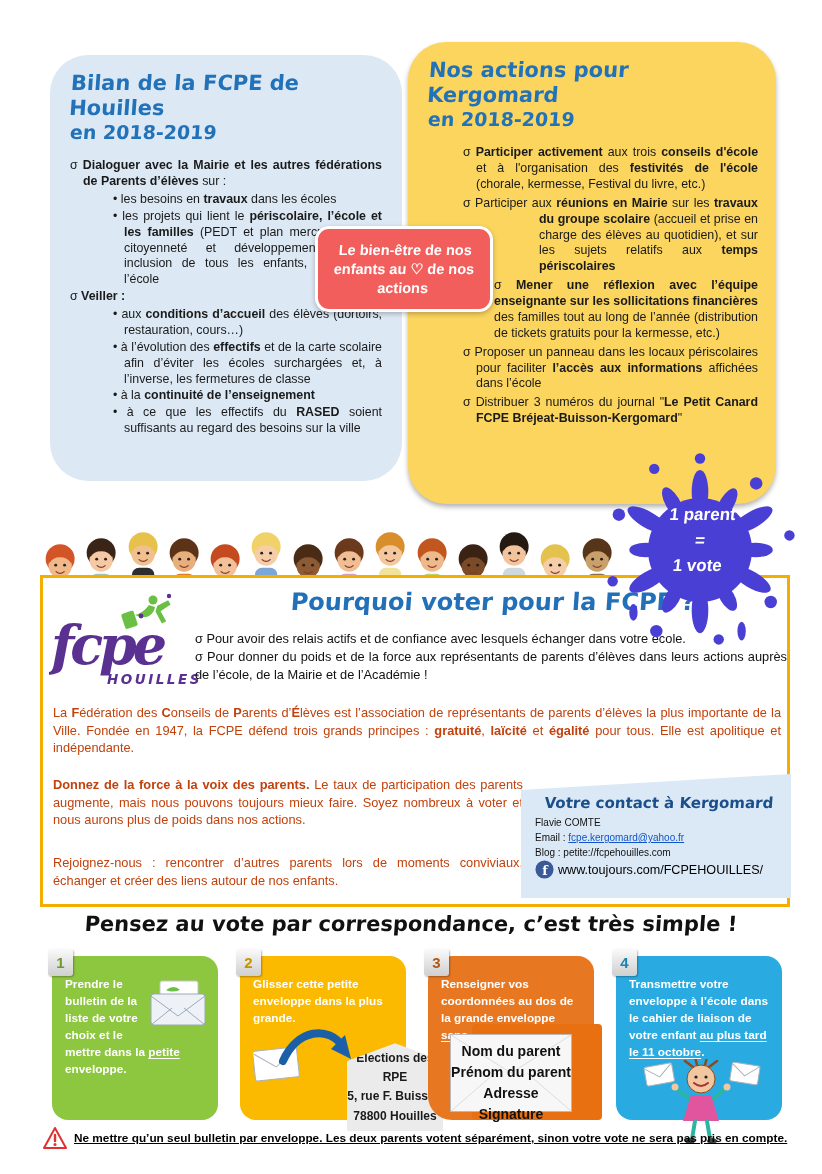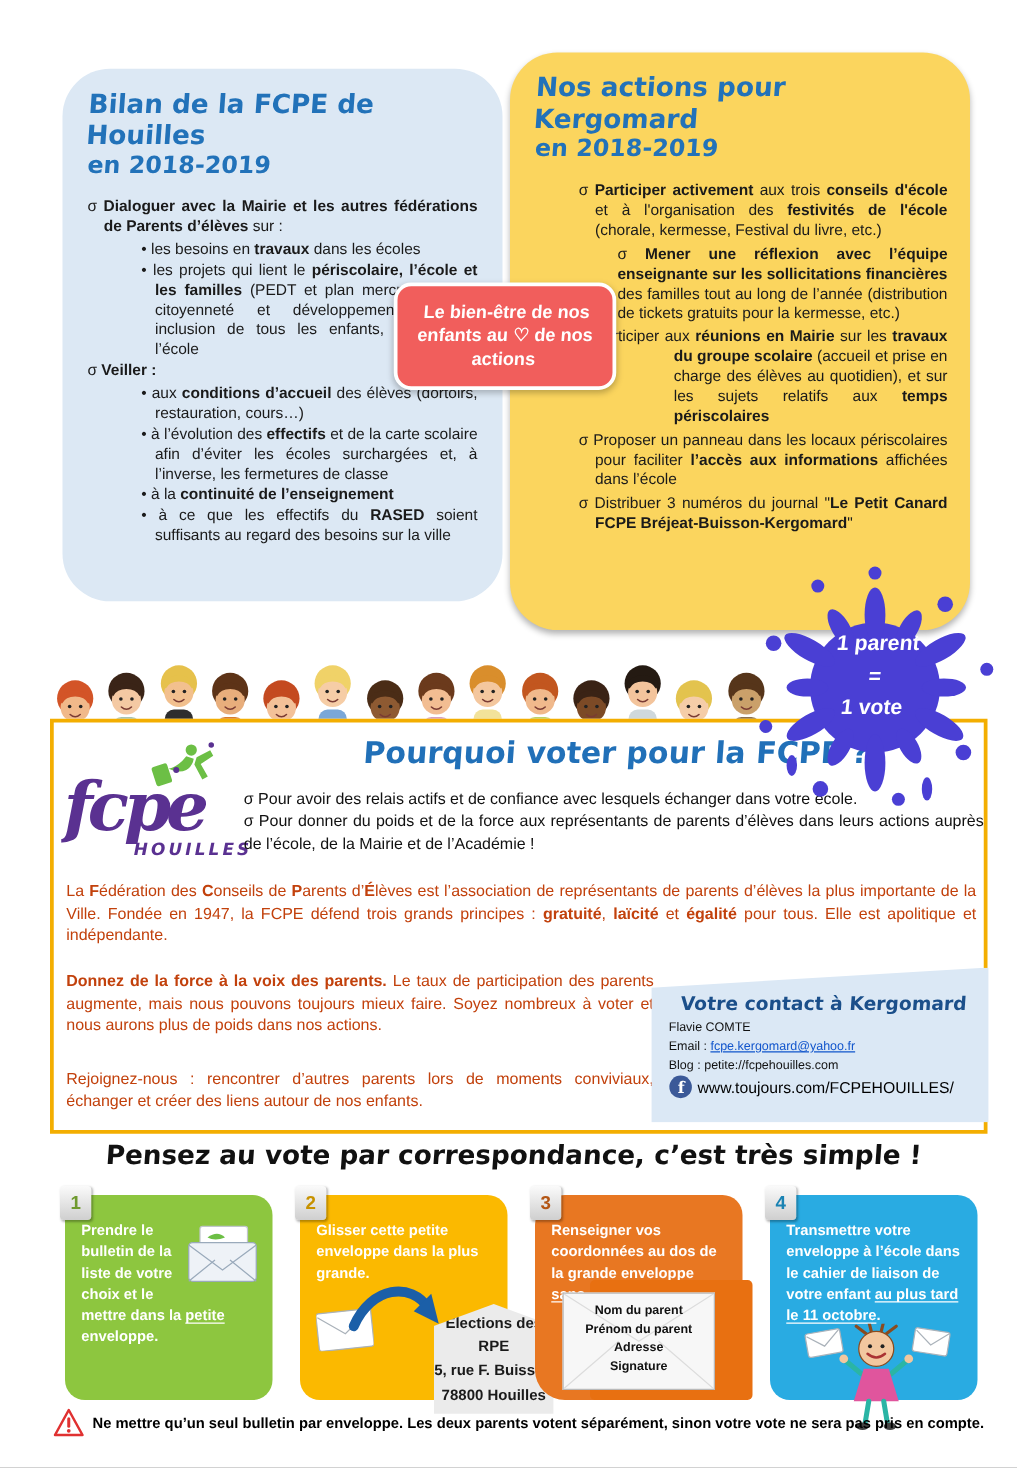--- a/index.html
+++ b/index.html
@@ -93,28 +93,28 @@
   .env-small { position:absolute; left:0px; top:14px; }
   .arrow-svg { position:absolute; left:18px; top:-6px; }
   .big-env { position:absolute; left:46px; top:12px; width:96px; height:88px;
     background:#ebebeb; clip-path:polygon(0 20%, 50% 0, 100% 20%, 100% 100%, 0 100%);
     display:flex; flex-direction:column; justify-content:flex-end; padding-bottom:5px;
     text-align:center; color:#1a1a1a; font-size:12px; line-height:1.62;margin-left:48px; }
 
   .step3-back { position:absolute; left:44px; top:68px; width:130px; height:96px; background:#e87011; border-radius:4px; }
   .step3-env { position:absolute; left:22px; top:78px; width:122px; height:78px;
     background:#f7f7f7; border:1px solid #b9b9b9; text-align:center; color:#111;
-    font-size:10px; line-height:1.5; padding-top:6px; }
+    font-size:14px; line-height:1.5; padding-top:6px; }
   .step3-env svg { position:absolute; left:0; top:0; }
   .step3-env div { position:relative; }
 
   .step4-art { position:relative; height:84px; }
   .step4-art svg { position:absolute; left:8px; top:-2px; }
 
-  .footer { position:absolute; left:42px; top:1126px; width:760px; display:flex; align-items:center; gap:6px; }
+  .footer { position:absolute; left:42px; top:1126px; width:760px; display:flex; align-items:center; gap:6px;text-decoration:underline; }
   .footer .txt { font-size:11.8px; font-weight:bold; color:#000; }
 </style>
 </head>
 <body>
 
 <div class="page">
 
   <div class="left-box">
     <div class="box-h1 script">Bilan de la FCPE de Houilles</div>
     <div class="box-h2 script">en 2018-2019</div>
@@ -128,22 +128,22 @@
       <p class="sub-item">à la <b>continuité de l’enseignement</b></p>
       <p class="sub-item">à ce que les effectifs du <b>RASED</b> soient suffisants au regard des besoins sur la ville</p>
     </div>
   </div>
 
   <div class="right-box">
     <div class="box-h1 script">Nos actions pour Kergomard</div>
     <div class="box-h2 script">en 2018-2019</div>
     <div class="box-body">
       <p class="yb-item">σ <b>Participer activement</b> aux trois <b>conseils d'école</b> et à l'organisation des <b>festivités de l'école</b> (chorale, kermesse, Festival du livre, etc.)</p>
+      <p class="yb-item hang">σ Participer aux <b>réunions en Mairie</b> sur les <b>travaux du groupe scolaire</b> (accueil et prise en charge des élèves au quotidien), et sur les sujets relatifs aux <b>temps périscolaires</b></p>
       <p class="yb-item block-indent">σ <b>Mener une réflexion avec l’équipe enseignante sur les sollicitations financières</b> des familles tout au long de l’année (distribution de tickets gratuits pour la kermesse, etc.)</p>
-      <p class="yb-item hang">σ Participer aux <b>réunions en Mairie</b> sur les <b>travaux du groupe scolaire</b> (accueil et prise en charge des élèves au quotidien), et sur les sujets relatifs aux <b>temps périscolaires</b></p>
       <p class="yb-item">σ Proposer un panneau dans les locaux périscolaires pour faciliter <b>l’accès aux informations</b> affichées dans l’école</p>
       <p class="yb-item">σ Distribuer 3 numéros du journal "<b>Le Petit Canard FCPE Bréjeat-Buisson-Kergomard</b>"</p>
     </div>
   </div>
 
   <div class="red-box">
     <div class="txt">Le bien-être de nos enfants au ♡ de nos actions</div>
   </div>
 
   <div class="splat">

